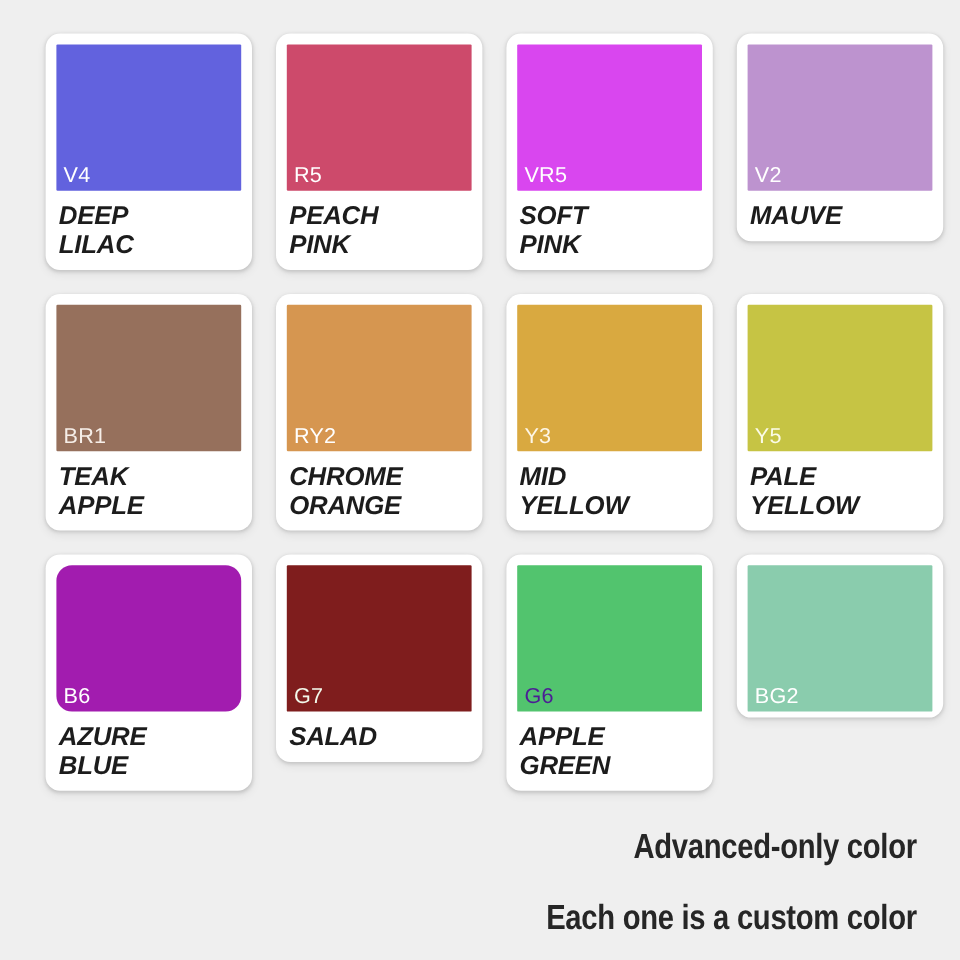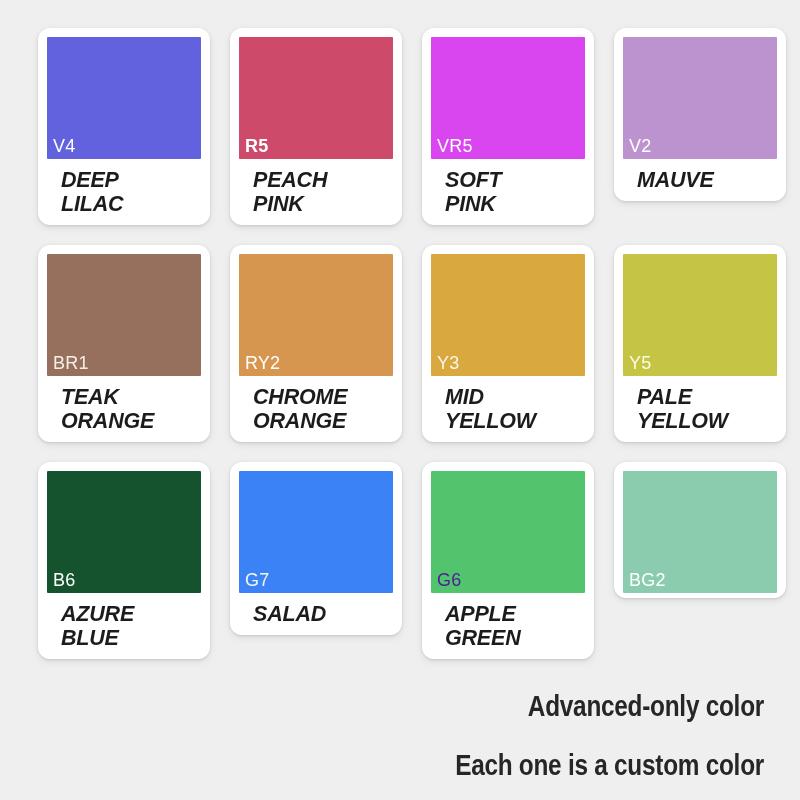--- a/index.html
+++ b/index.html
@@ -62,21 +62,20 @@
     padding-left: 2px;
     padding-bottom: 4px;
     font-size: 21.5px;
     font-weight: bold;
     font-style: italic;
     color: #1c1c1c;
     line-height: 1.12;
     letter-spacing: -0.2px;
     font-family: "Liberation Sans", sans-serif;
     white-space: pre-line;
-    margin-left: 12px;
   }
 
   #footer-notes {
     position: absolute;
     right: 36px;
     top: 692px;
     width: 740px;
     text-align: right;
   }
 
@@ -102,21 +101,21 @@
 <div id="swatch-grid">
     <div class="swatch-card">
       <div class="swatch-color" style="background: rgb(98, 98, 222);">
         <span class="swatch-code" style="color: rgb(255, 255, 255);">V4</span>
       </div>
       <div class="swatch-name">DEEP
 LILAC</div>
     </div>
     <div class="swatch-card">
       <div class="swatch-color" style="background: rgb(205, 74, 107);">
-        <span class="swatch-code" style="color: rgb(255, 255, 255); font-weight: bold;">R5</span>
+        <span class="swatch-code" style="color: rgb(255, 255, 255);">R5</span>
       </div>
       <div class="swatch-name">PEACH
 PINK</div>
     </div>
     <div class="swatch-card">
       <div class="swatch-color" style="background: #d946ef;">
         <span class="swatch-code" style="color: rgb(255, 255, 255);">VR5</span>
       </div>
       <div class="swatch-name">SOFT
 PINK</div>
@@ -125,21 +124,21 @@
       <div class="swatch-color" style="background: rgb(189, 147, 207);">
         <span class="swatch-code" style="color: rgb(255, 255, 255);">V2</span>
       </div>
       <div class="swatch-name">MAUVE</div>
     </div>
     <div class="swatch-card">
       <div class="swatch-color" style="background: rgb(150, 112, 92);">
         <span class="swatch-code" style="color: rgb(246, 238, 232);">BR1</span>
       </div>
       <div class="swatch-name">TEAK
-ORANGE</div>
+APPLE</div>
     </div>
     <div class="swatch-card">
       <div class="swatch-color" style="background: rgb(214, 150, 80);">
         <span class="swatch-code" style="color: rgb(255, 255, 255);">RY2</span>
       </div>
       <div class="swatch-name">CHROME
 ORANGE</div>
     </div>
     <div class="swatch-card">
       <div class="swatch-color" style="background: rgb(217, 169, 64);">
@@ -149,28 +148,28 @@
 YELLOW</div>
     </div>
     <div class="swatch-card">
       <div class="swatch-color" style="background: rgb(198, 196, 68);">
         <span class="swatch-code" style="color: rgb(251, 251, 232);">Y5</span>
       </div>
       <div class="swatch-name">PALE
 YELLOW</div>
     </div>
     <div class="swatch-card">
-      <div class="swatch-color" style="background: #14532d;">
+      <div class="swatch-color" style="background: #a21caf; border-radius: 13px;">
         <span class="swatch-code" style="color: rgb(255, 255, 255);">B6</span>
       </div>
       <div class="swatch-name">AZURE
 BLUE</div>
     </div>
     <div class="swatch-card">
-      <div class="swatch-color" style="background: #3b82f6;">
+      <div class="swatch-color" style="background: #7f1d1d;">
         <span class="swatch-code" style="color: rgb(242, 248, 234);">G7</span>
       </div>
       <div class="swatch-name">SALAD</div>
     </div>
     <div class="swatch-card">
       <div class="swatch-color" style="background: rgb(82, 196, 110);">
         <span class="swatch-code" style="color: #4c1d95; text-align: right;">G6</span>
       </div>
       <div class="swatch-name">APPLE
 GREEN</div>

